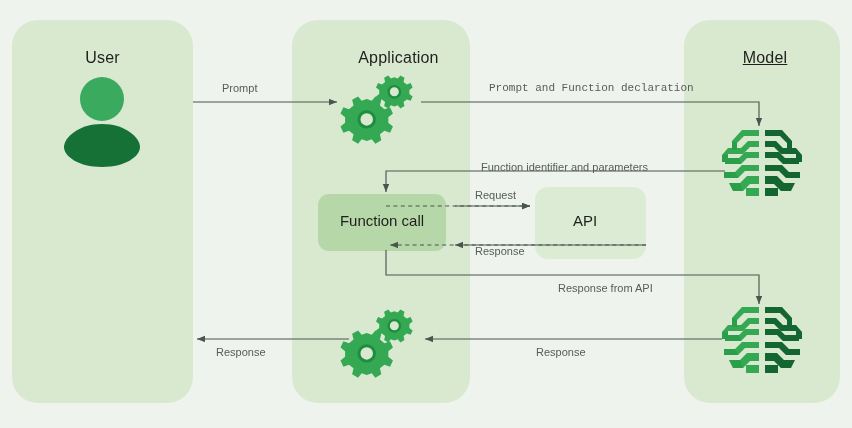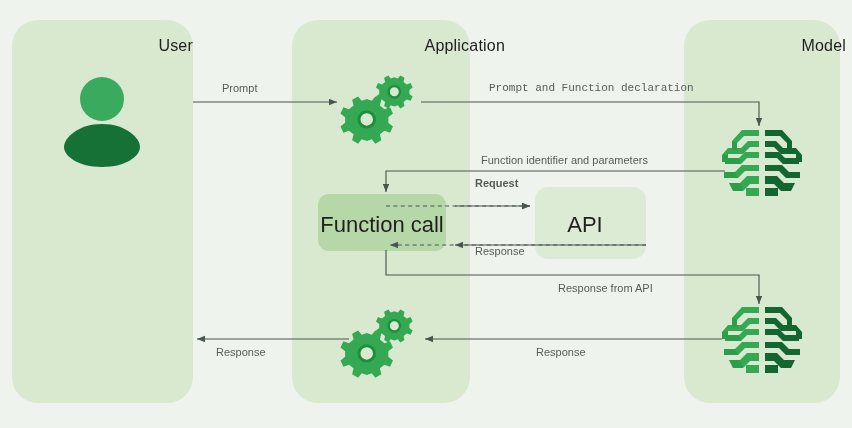--- a/index.html
+++ b/index.html
@@ -8,27 +8,28 @@
     background:#eff3ed;
     font-family:"Liberation Sans","DejaVu Sans",sans-serif;
     overflow:hidden;
   }
   #stage{position:relative;width:852px;height:428px;}
   svg#diagram{position:absolute;left:0;top:0;width:852px;height:428px;}
   .lane-title{
     position:absolute;
     font-size:16px;
     color:#1f1f1f;
-    text-align:right;
+    text-align:center;
     letter-spacing:.2px;
     white-space:nowrap;
+    margin-top:12px;
   }
   .box-label{
     position:absolute;
-    font-size:22px;
+    font-size:15px;
     color:#1f1f1f;
     white-space:nowrap;
   }
   .edge-label{
     position:absolute;
     font-size:11px;
     color:#565c5a;
     white-space:nowrap;
   }
 </style>
@@ -205,27 +206,27 @@
     </g>
 
     <g stroke="#4a5550" stroke-width="1.15" fill="none">
       <path d="M455,206 L530,206" marker-end="url(#arw)"></path>
       <path d="M646,245 L455,245" marker-end="url(#arw)"></path>
     </g>
   </svg>
 
   <div class="lane-title" style="left:12px;top:37px;width:181px;">User</div>
   <div class="lane-title" style="left:292px;top:37px;width:213px;">Application</div>
-  <div class="lane-title" style="left:684px;top:37px;width:162px;">Model</div>
+  <div class="lane-title" style="left:684px;top:37px;width:162px;text-decoration:underline;">Model</div>
 
   <div class="box-label" style="left:318px;top:212px;width:128px;text-align:center;">Function call</div>
   <div class="box-label" style="left:535px;top:212px;width:100px;text-align:center;">API</div>
 
   <div class="edge-label" style="left:222px;top:82px;">Prompt</div>
   <div class="edge-label" style="left:489px;top:82px;font-family:Liberation Mono, monospace;">Prompt and Function declaration</div>
-  <div class="edge-label" style="left:481px;top:154px;">Function identifier and parameters</div>
-  <div class="edge-label" style="left:475px;top:177px;font-weight:bold;">Request</div>
+  <div class="edge-label" style="left:481px;top:161px;">Function identifier and parameters</div>
+  <div class="edge-label" style="left:475px;top:189px;">Request</div>
   <div class="edge-label" style="left:475px;top:245px;">Response</div>
   <div class="edge-label" style="left:527px;top:282px;margin-left:31px;">Response from API</div>
   <div class="edge-label" style="left:536px;top:346px;">Response</div>
   <div class="edge-label" style="left:216px;top:346px;">Response</div>
 
 </div>
 
 </body></html>

